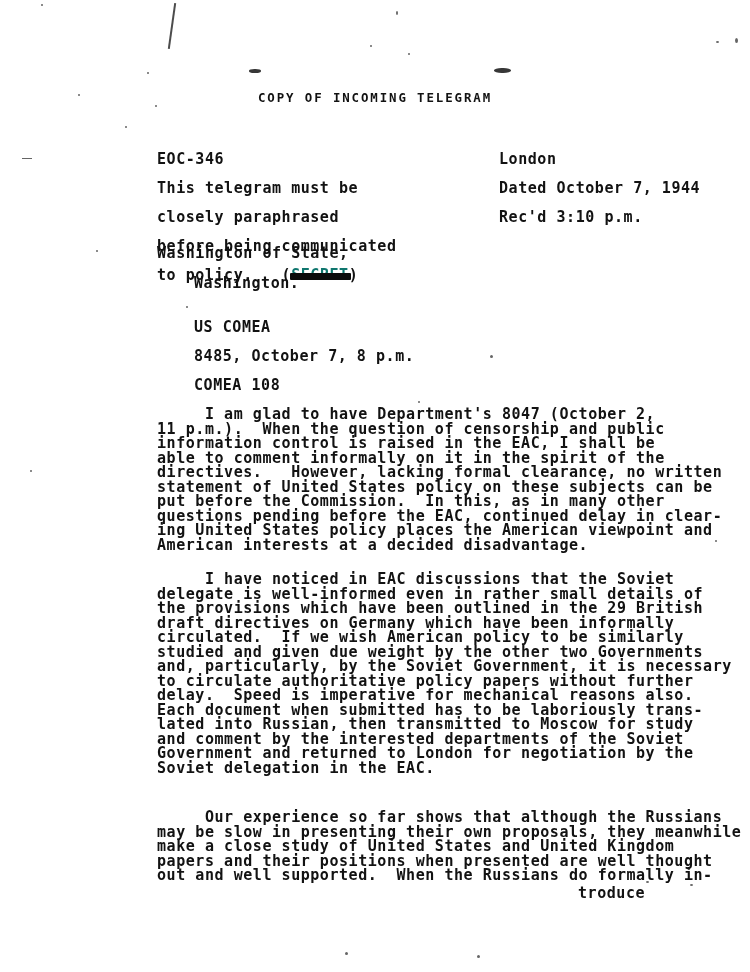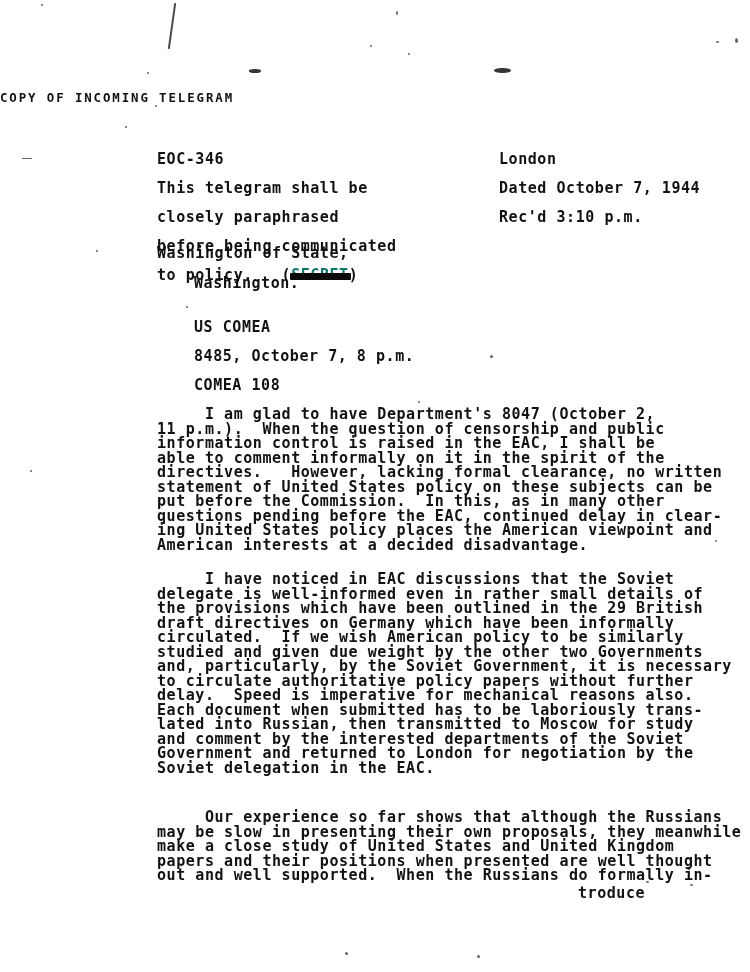--- a/index.html
+++ b/index.html
@@ -26,20 +26,21 @@
     line-height: 14.5px;
     letter-spacing: 0.55px;
     white-space: pre;
     color: #121212;
     font-weight: 700;
   }
 
   #doc-title {
     left: 0; top: 91px;
     width: 750px;
+    text-align: center;
     letter-spacing: 1.9px;
     font-size: 12.4px;
   }
 
   #telegram-id-block { left: 157px; top: 137px; }
   #origin-block      { left: 499px; top: 137px; }
 
   .redacted-word {
     position: relative;
     display: inline-block;
@@ -141,21 +142,21 @@
 </style>
 </head>
 <body>
 
 <div id="page">
 
   <div class="tw" id="doc-title">COPY OF INCOMING TELEGRAM</div>
 
   <div class="tw" id="telegram-id-block">
 <span>EOC-346</span>
-<br><span>This telegram shall be</span>
+<br><span>This telegram must be</span>
 <br><span>closely paraphrased</span>
 <br><span>before being communicated</span>
 <br><span>to policy.</span><span>   (</span><span class="redacted-word">SECRET</span><span>)</span>
   </div>
 
   <div class="tw" id="origin-block">
 <span>London</span>
 <br><span>Dated October 7, 1944</span>
 <br><span>Rec'd 3:10 p.m.</span>
   </div>

